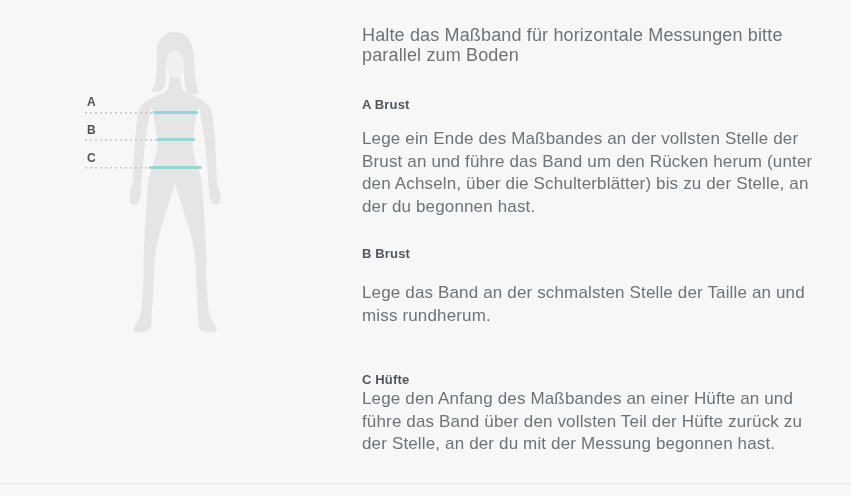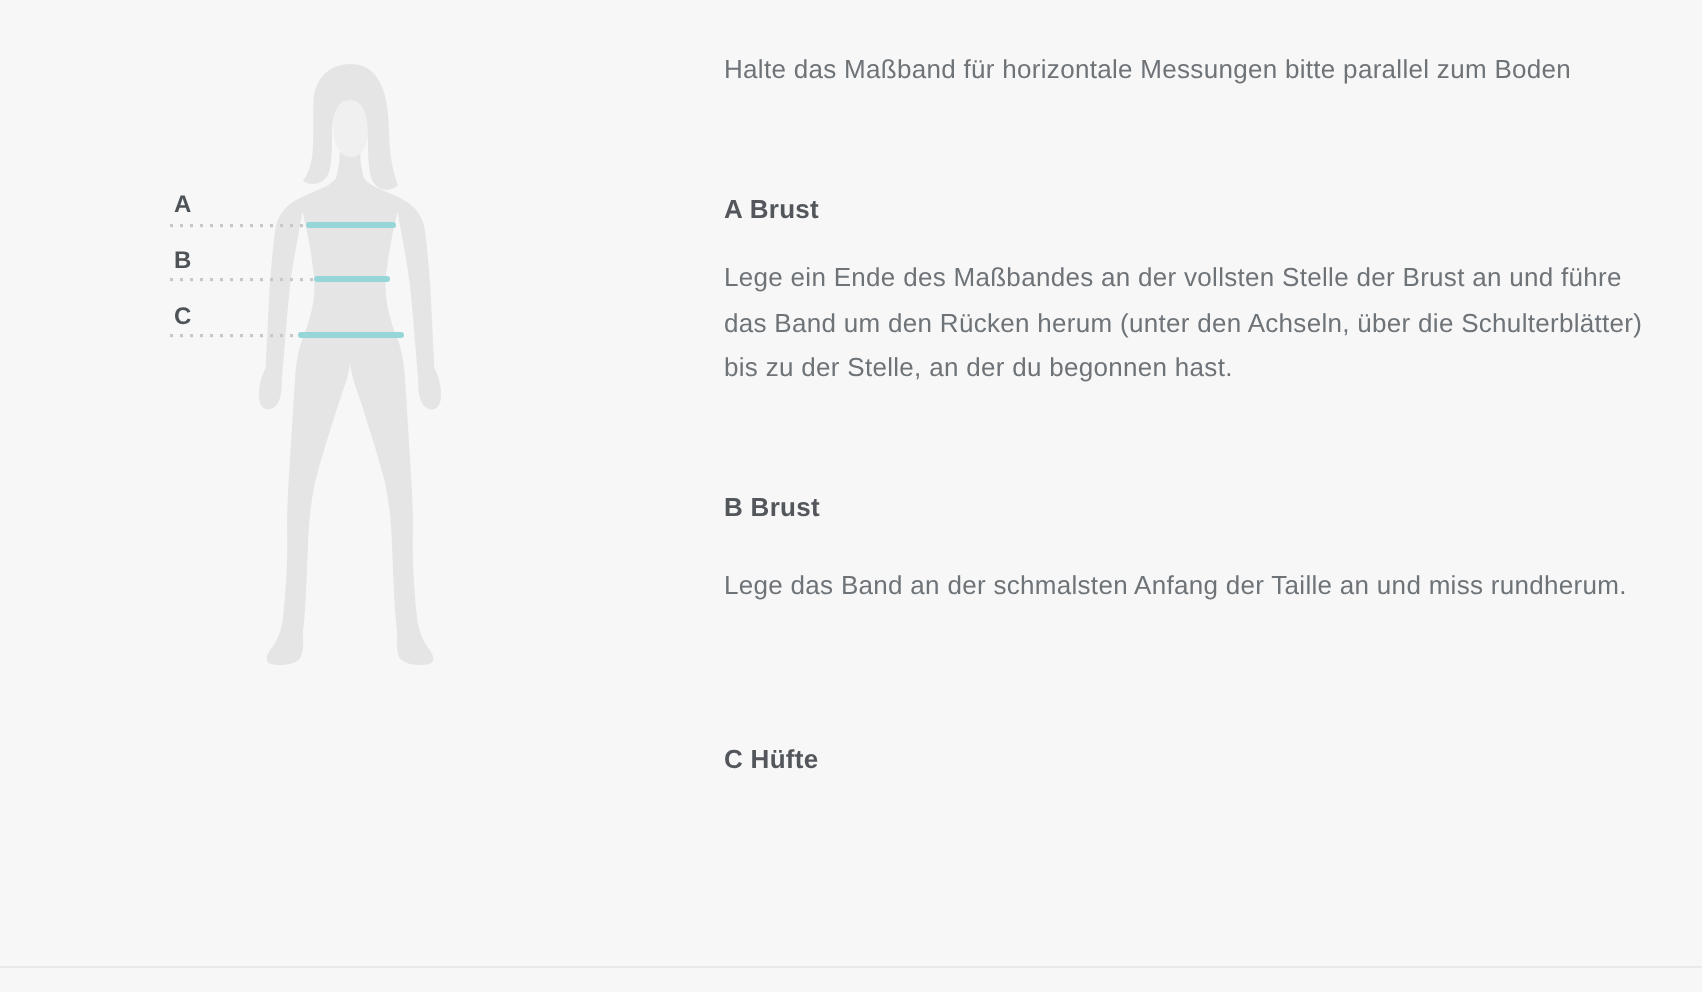--- a/index.html
+++ b/index.html
@@ -36,30 +36,30 @@
     position:absolute;height:2px;
     background-image:repeating-linear-gradient(90deg,var(--dotted) 0 1.6px,transparent 1.6px 5px);
     background-position:left center;background-size:100% 1.6px;background-repeat:no-repeat;
   }
   .accentline{
     position:absolute;height:3px;border-radius:2px;
     background:var(--accent);
   }
   .intro{
     position:absolute;left:362px;top:25px;width:470px;
-    font-size:13px;line-height:20px;color:var(--body-text);letter-spacing:.15px;
+    font-size:18px;line-height:20px;color:var(--body-text);letter-spacing:.15px;
   }
   .sec-heading{
     position:absolute;left:362px;
     font-size:13px;font-weight:700;color:var(--heading-text);
     line-height:16px;letter-spacing:.15px;
   }
   .sec-text{
     position:absolute;left:362px;width:468px;
-    font-size:13px;line-height:22.5px;color:var(--body-text);letter-spacing:.15px;
+    font-size:17px;line-height:22.5px;color:var(--body-text);letter-spacing:.15px;
   }
   .h-a{top:97px;}  .p-a{top:128px;}
   .h-b{top:246px;} .p-b{top:282px;}
   .h-c{top:372px;} .p-c{top:388px;}
   .divider{
     position:absolute;left:0;top:483px;width:851px;height:1px;
     background:var(--divider);
   }
 </style>
 </head>
@@ -136,18 +136,19 @@
     <span class="dotted" style="left:85px;top:167px;width:64px"></span>
     <span class="accentline" style="left:149px;top:166px;width:53px"></span>
   </div>
 
   <p class="intro">Halte das Maßband für horizontale Messungen bitte parallel zum Boden</p>
 
   <h3 class="sec-heading h-a">A Brust</h3>
   <p class="sec-text p-a">Lege ein Ende des Maßbandes an der vollsten Stelle der Brust an und führe das Band um den Rücken herum (unter den Achseln, über die Schulterblätter) bis zu der Stelle, an der du begonnen hast.</p>
 
   <h3 class="sec-heading h-b">B Brust</h3>
-  <p class="sec-text p-b">Lege das Band an der schmalsten Anfang der Taille an und miss rundherum.</p>
+  <p class="sec-text p-b">Lege das Band an der schmalsten Stelle der Taille an und miss rundherum.</p>
 
   <h3 class="sec-heading h-c">C Hüfte</h3>
+  <p class="sec-text p-c">Lege den Anfang des Maßbandes an einer Hüfte an und führe das Band über den vollsten Teil der Hüfte zurück zu der Stelle, an der du mit der Messung begonnen hast.</p>
 
   <div class="divider"></div>
 </div>
 
 </body></html>

